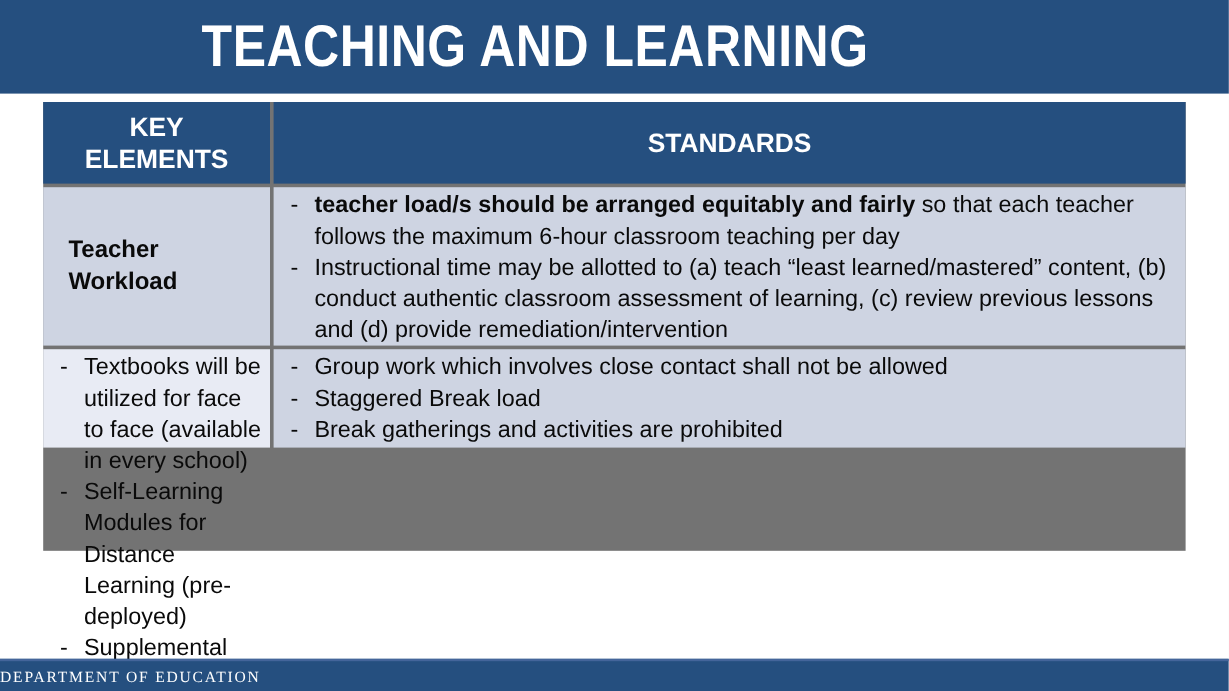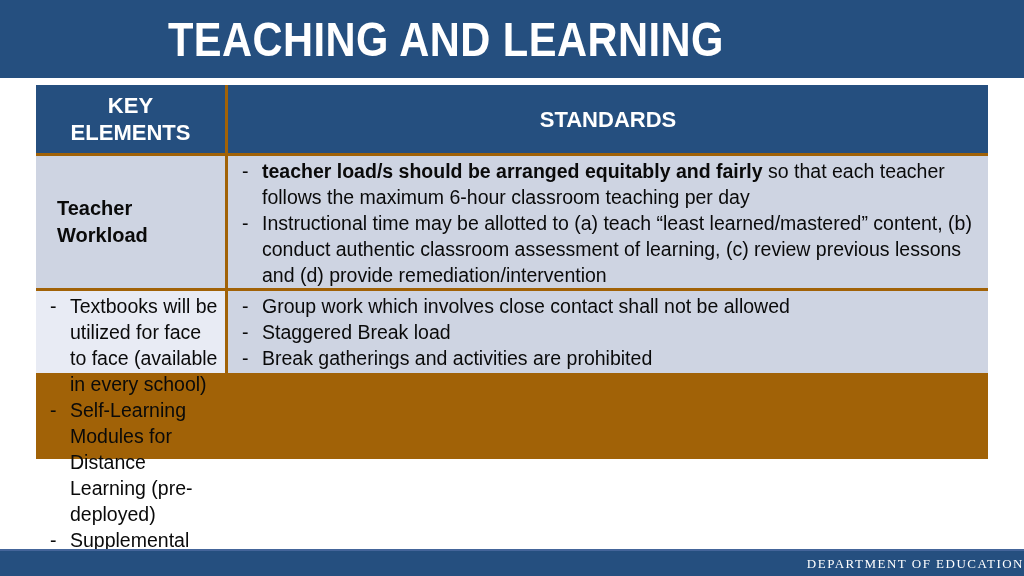--- a/index.html
+++ b/index.html
@@ -25,21 +25,21 @@
     transform: scaleX(0.85); transform-origin: left center;
   }
 
   
   .std-table {
     position: absolute; left: 36px; top: 85px; width: 952px; height: 374px;
     display: grid;
     grid-template-columns: 189px 760px;
     grid-template-rows: 68px 132px 82px 83px;
     gap: 3px;
-    background: #a16207;
+    background: #737373;
   }
   .cell { box-sizing: border-box; }
   .th {
     background: var(--blue, #254F7F);
     color: #ffffff; font-weight: bold; font-size: 22px; line-height: 27px;
     display: flex; align-items: center; justify-content: center;
     text-align: center; white-space: pre-line;
   }
   .el {
     color: #0a0a0a; font-weight: bold; font-size: 20px; line-height: 27px;
@@ -57,21 +57,21 @@
   .dash { width: 20px; flex: 0 0 20px; }
   .btxt { flex: 1; }
   .lead { font-weight: bold; text-align: right; }
 
   
   .footer-band {
     position: absolute; left: 0; bottom: 0; width: 1024px; height: 27px;
     background: var(--blue, #254F7F);
     border-top: 2px solid #44659a;
     box-sizing: border-box;
-    display: flex; align-items: center; justify-content: flex-end;
+    display: flex; align-items: center; justify-content: flex-start;
   }
   .footer-text {
     color: #ffffff; font-family: "Liberation Serif", serif;
     font-size: 13px; letter-spacing: 1.5px; white-space: nowrap;
   }
 </style>
 </head>
 <body>
 
 <div class="slide">

